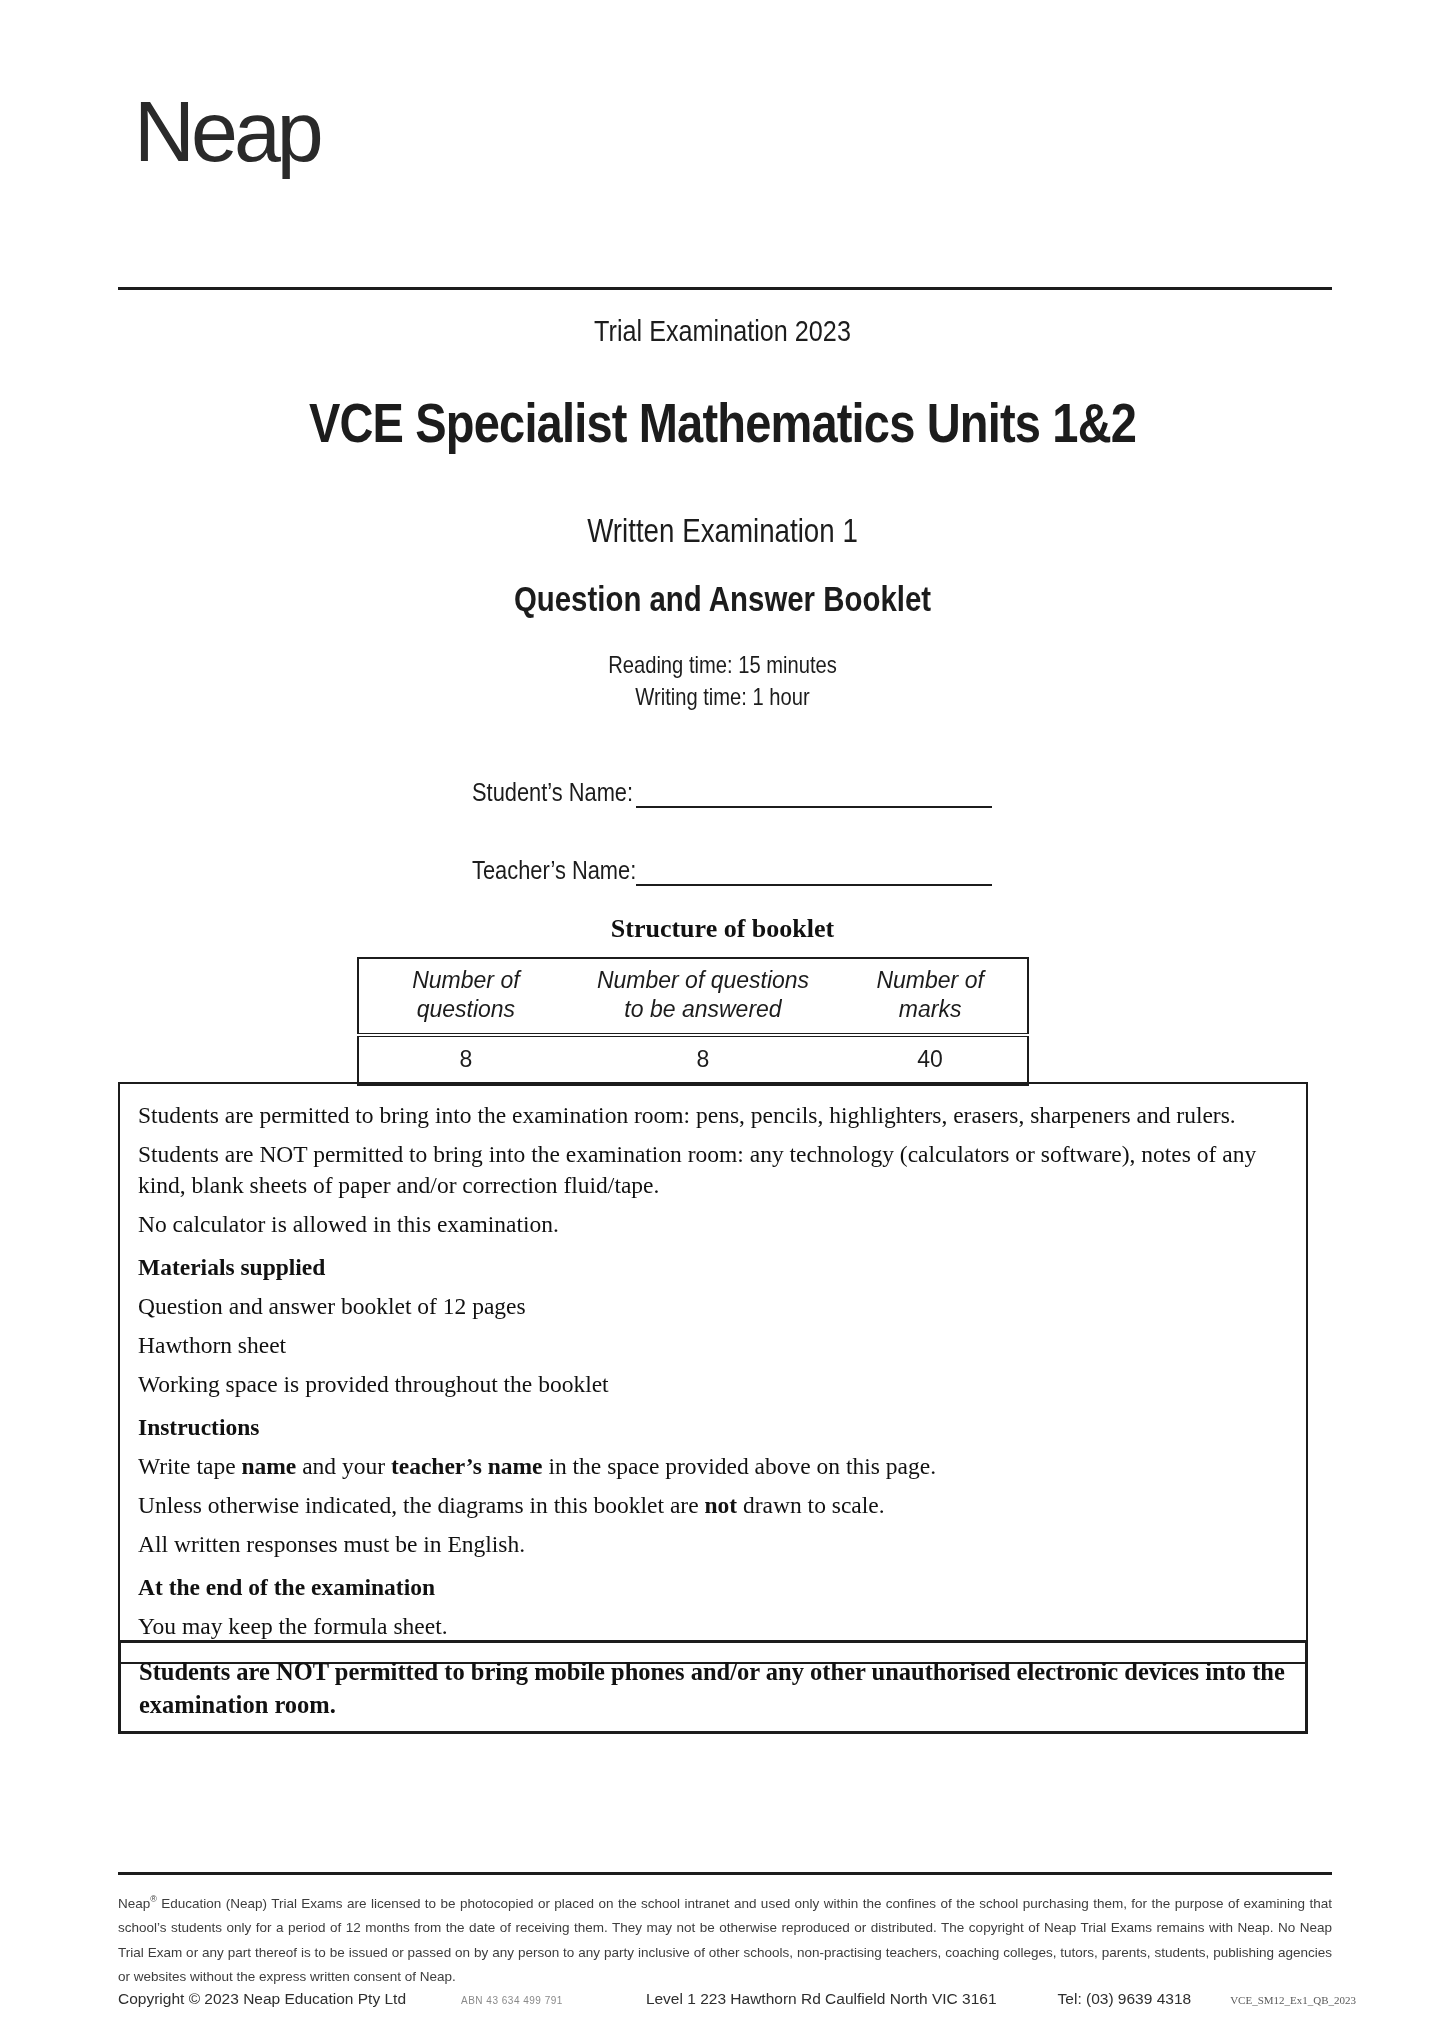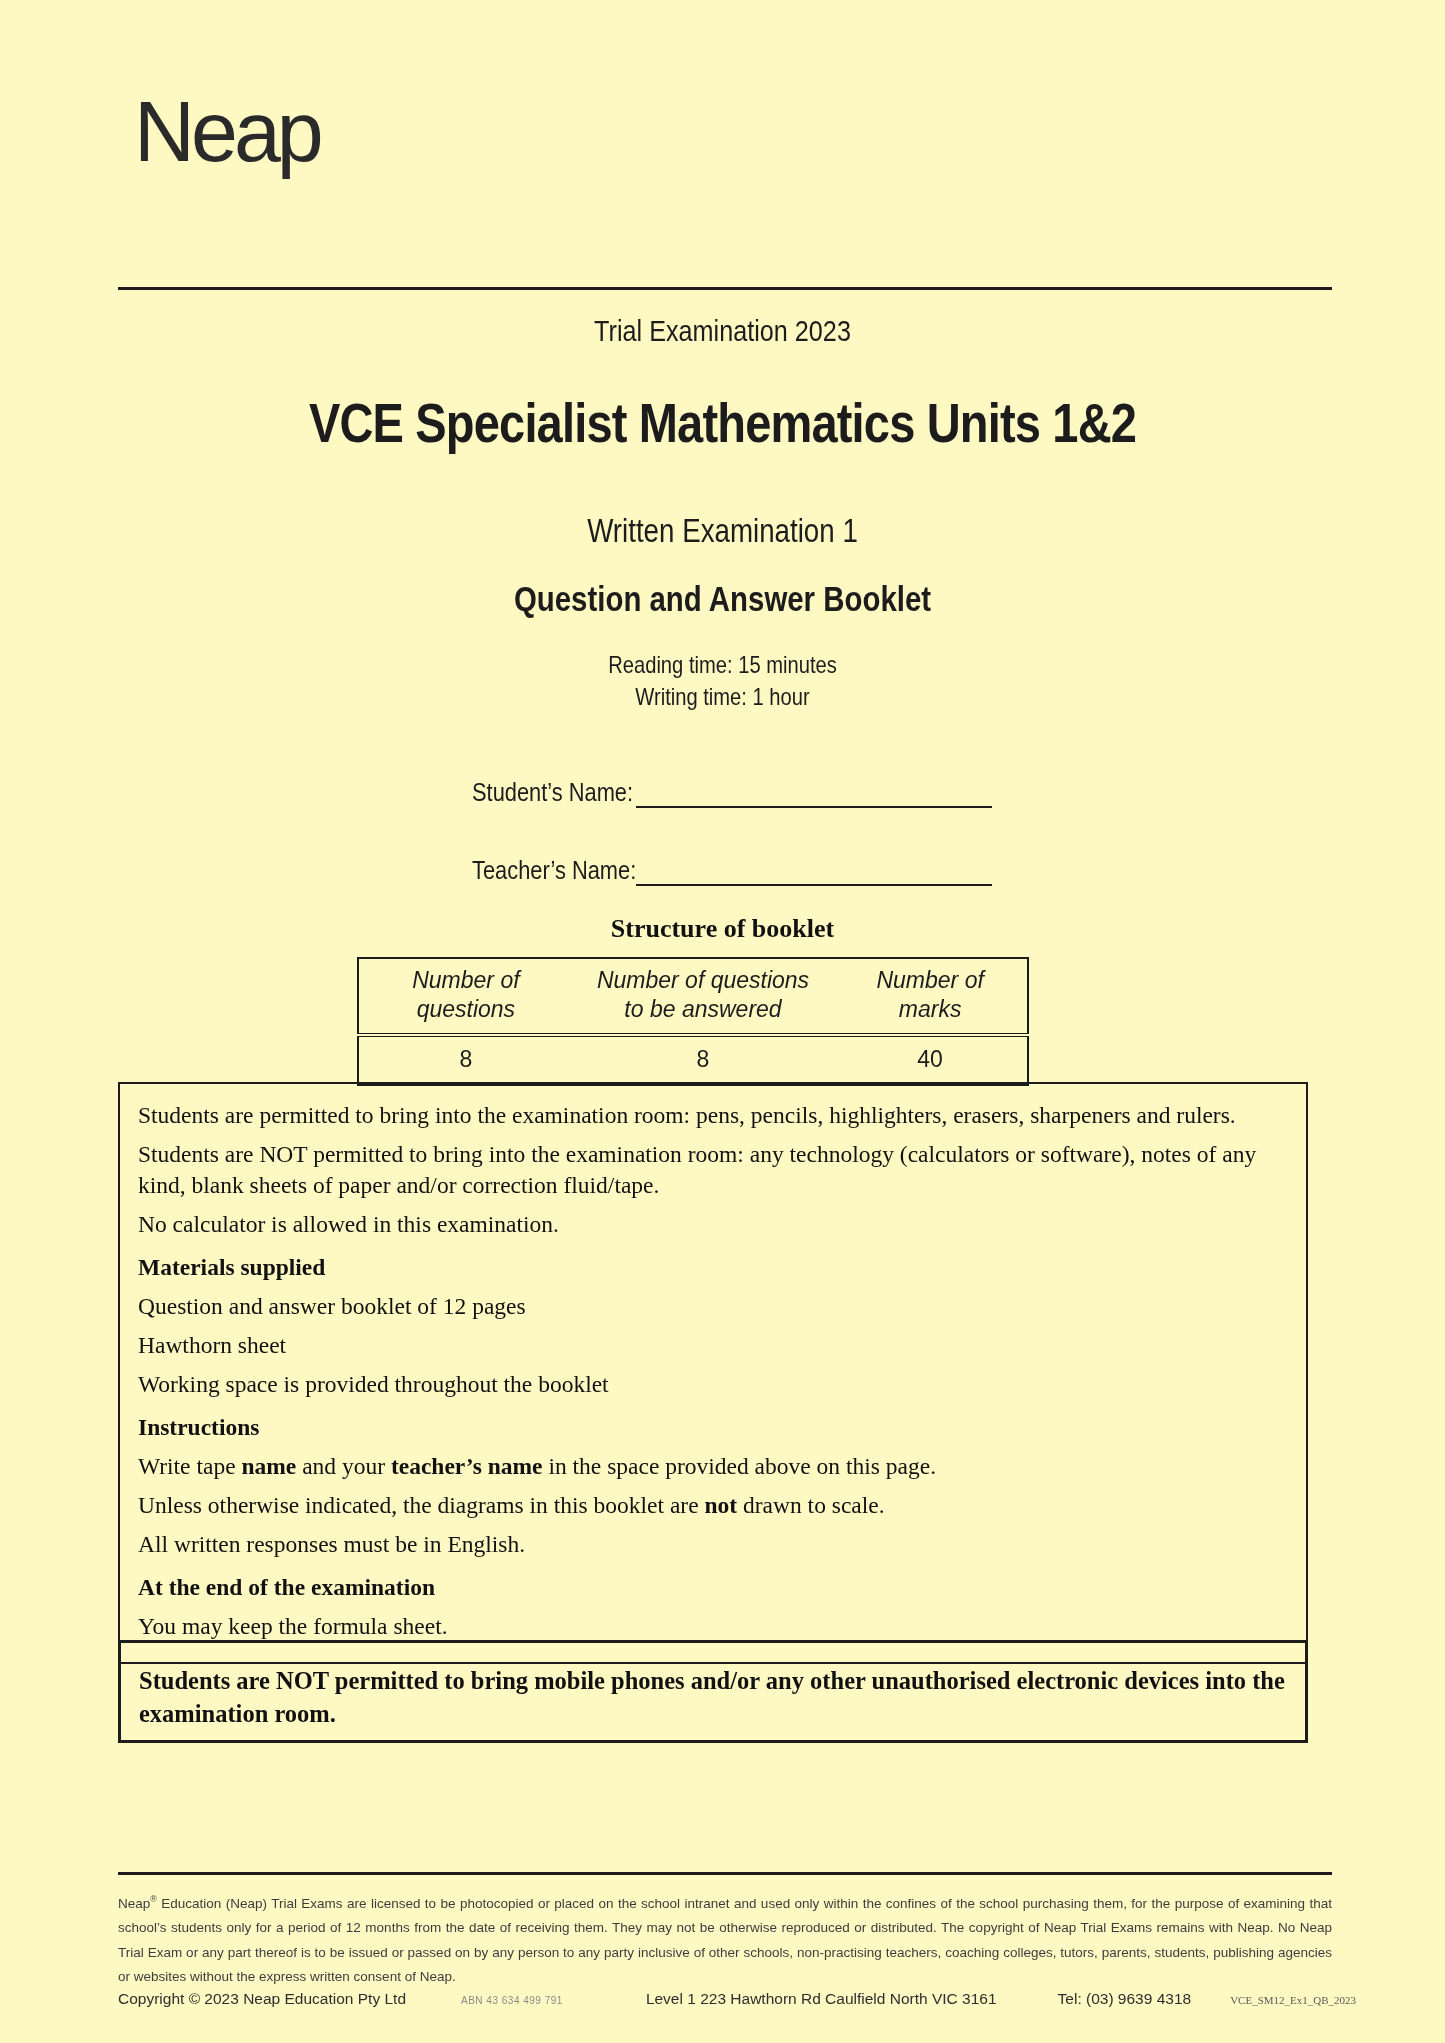--- a/index.html
+++ b/index.html
@@ -1,18 +1,18 @@
 <!DOCTYPE html>
 <html><head>
 <meta charset="utf-8">
 <style>
   html,body { margin:0; padding:0; background:#e8e8e8; }
   .page {
     position:relative; width:1445px; height:2043px; margin:0 auto;
-    background:#fef9c3; overflow:hidden;
+    background:#ffffff; overflow:hidden;
     font-family:"Liberation Sans", sans-serif; color:#1c1c1c;
   }
   .abs { position:absolute; }
   .center { left:0; width:100%; text-align:center; }
   .condensed { transform:scaleX(0.84); }
 
   .logo {
     left:134px; top:82px; font-size:86px; font-weight:400;
     letter-spacing:-4px; color:#2a2a2a;
     transform:scaleX(0.98); transform-origin:left top;
@@ -58,21 +58,21 @@
     left:118px; top:1082px; width:1190px; box-sizing:border-box;
     border:2px solid #1c1c1c; padding:8px 18px 12px;
     font-family:"Liberation Serif", serif; font-size:23.5px; line-height:31px; color:#111;
   }
   .rules-box p { margin:8px 0; }
   .rules-box p.hd { font-weight:bold; margin:12px 0 8px; }
   .rules-box .b { font-weight:bold; }
 
   .notice-box {
     left:118px; top:1640px; width:1190px; box-sizing:border-box;
-    border:3px solid #1c1c1c; padding:21px 18px 10px;
+    border:3px solid #1c1c1c; padding:12px 18px 10px;
     font-family:"Liberation Serif", serif; font-weight:bold;
     font-size:24.5px; line-height:33px; color:#111;
   }
 
   .rule-footer { left:118px; top:1872px; width:1214px; height:3px; background:#1c1c1c; }
   .fine-print {
     left:118px; top:1887px; width:1214px;
     font-size:13.5px; line-height:24.5px; color:#3d3d3d; text-align:justify;
   }
   .fine-print sup { font-size:9px; }

